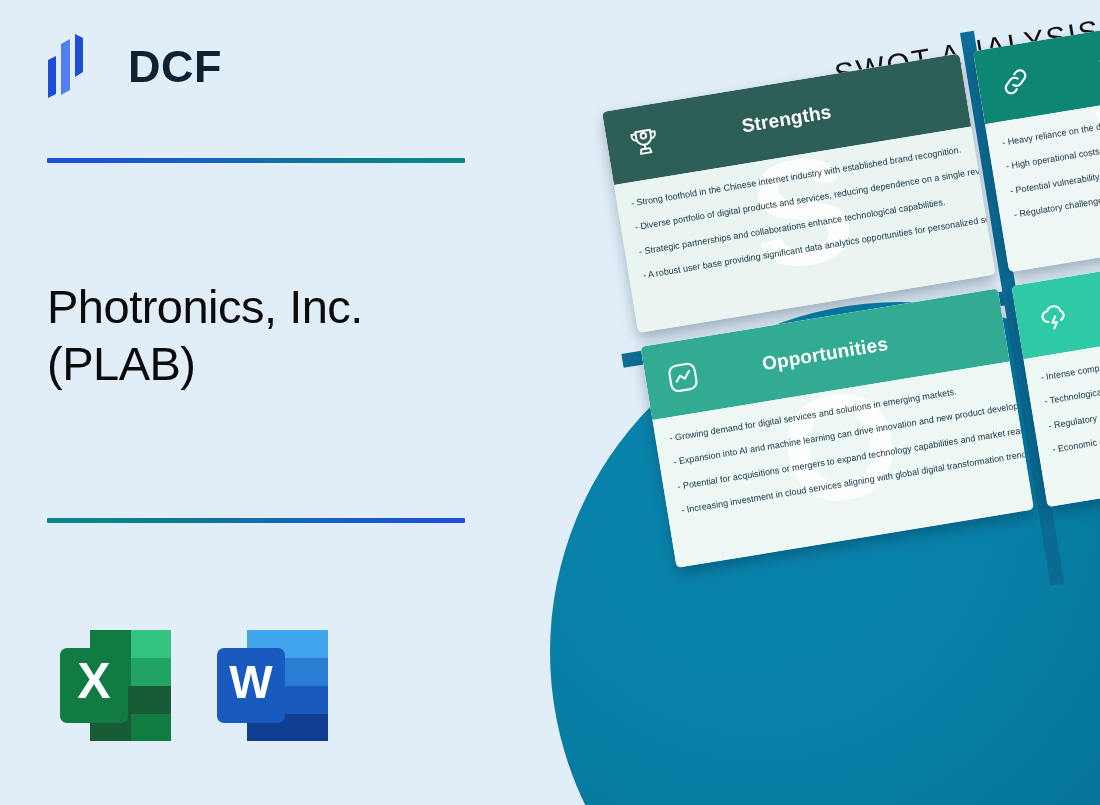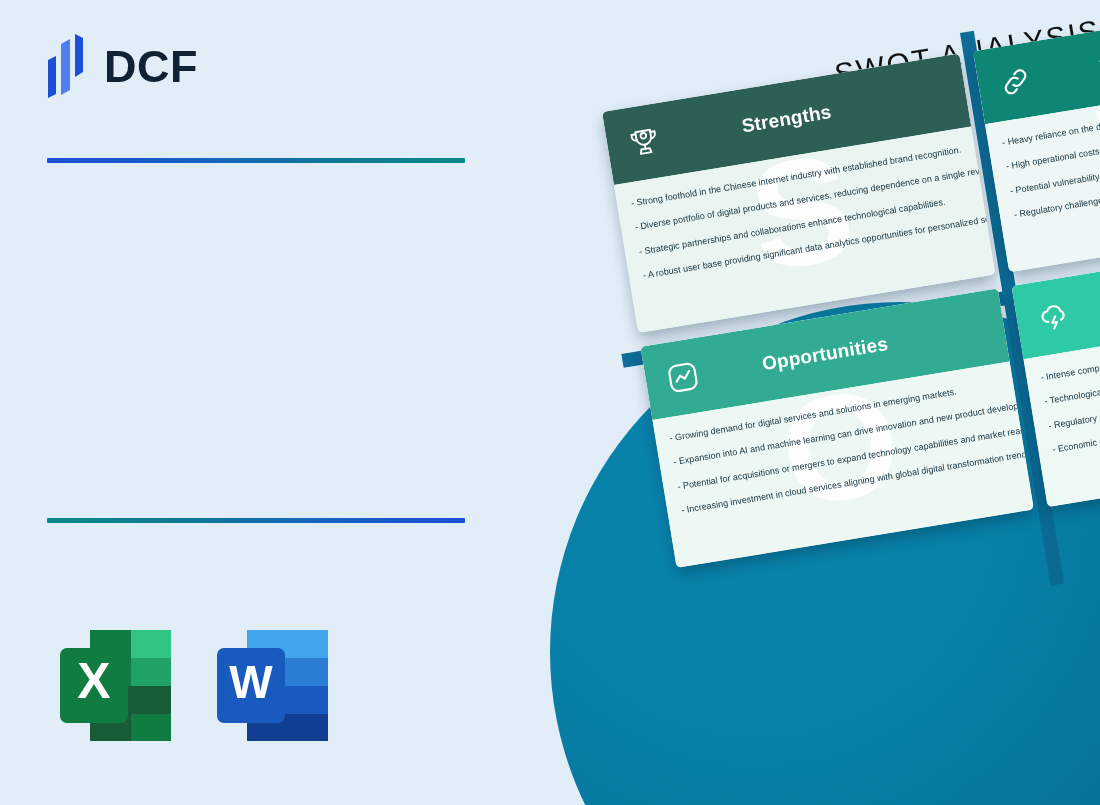--- a/index.html
+++ b/index.html
@@ -32,20 +32,21 @@
     gap: 14px;
   }
   #brand-mark { width: 46px; height: 64px; display:block; }
   #brand-name {
     font-size: 45px;
     font-weight: 700;
     color: #0f2233;
     letter-spacing: 0.5px;
     line-height: 1;
     font-family: "Liberation Sans", sans-serif;
+    margin-left: 24px;
   }
 
   .rule {
     position: absolute;
     left: 47px;
     width: 418px;
     height: 5px;
     border-radius: 1px;
   }
   #rule-top    { top: 158px; background: linear-gradient(90deg,#1d4ed8 0%,#1763c0 38%,#0d7b90 72%,#0b8a8a 100%); }
@@ -218,20 +219,21 @@
         <polygon points="4,26 12,22 12,60 4,64" fill="#1d4ed8"></polygon>
         <polygon points="17,10 26,5 26,56 17,61" fill="#4f7ff0"></polygon>
         <polygon points="31,0 39,4 39,38 31,43" fill="#1d4ed8"></polygon>
       </svg>
     </span>
     <span id="brand-name">DCF</span>
   </div>
 
   <div class="rule" id="rule-top"></div>
 
+  <h1 id="page-title">Photronics, Inc. (PLAB)</h1>
 
   <div class="rule" id="rule-bottom"></div>
 
   <div id="office-icons">
     <span>
       <svg class="office-icon" viewBox="0 0 135 135" xmlns="http://www.w3.org/2000/svg">
         <rect x="42" y="12" width="81" height="111" rx="6" fill="#21a366"></rect>
         <rect x="42" y="12" width="41" height="111" fill="#107c41"></rect>
         <rect x="83" y="12" width="40" height="28" fill="#33c481"></rect>
         <rect x="83" y="40" width="40" height="28" fill="#21a366"></rect>

